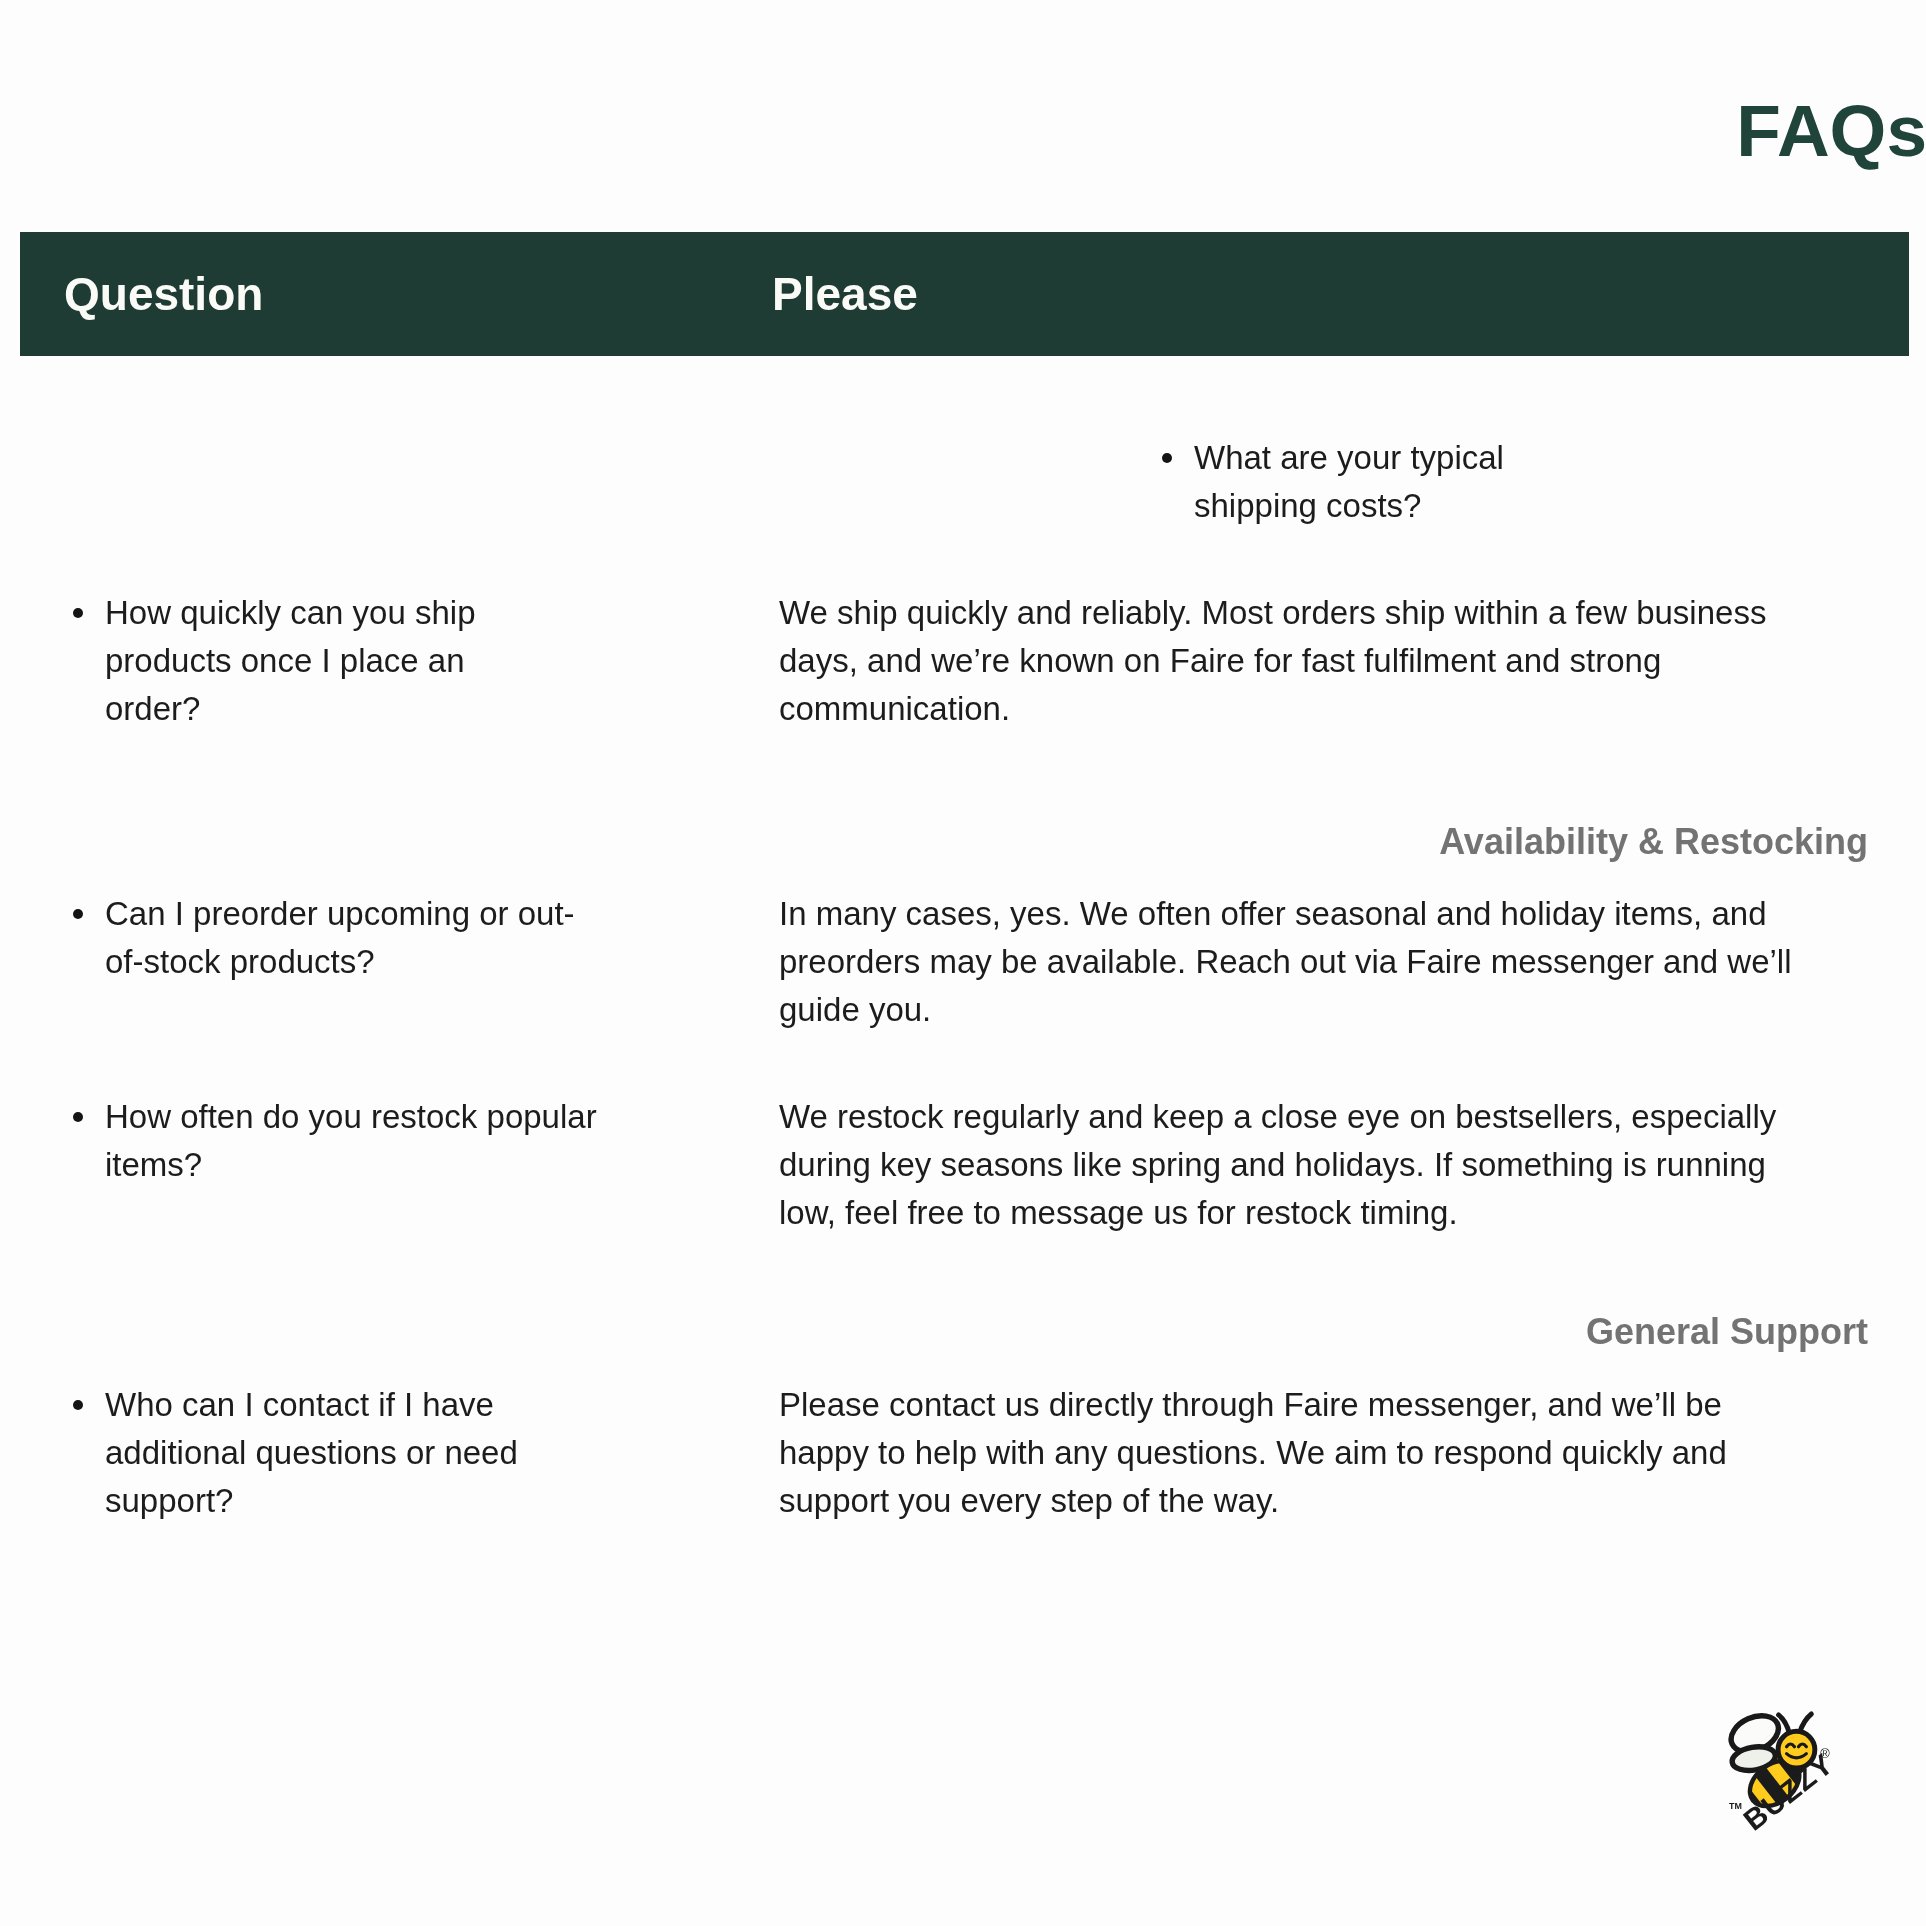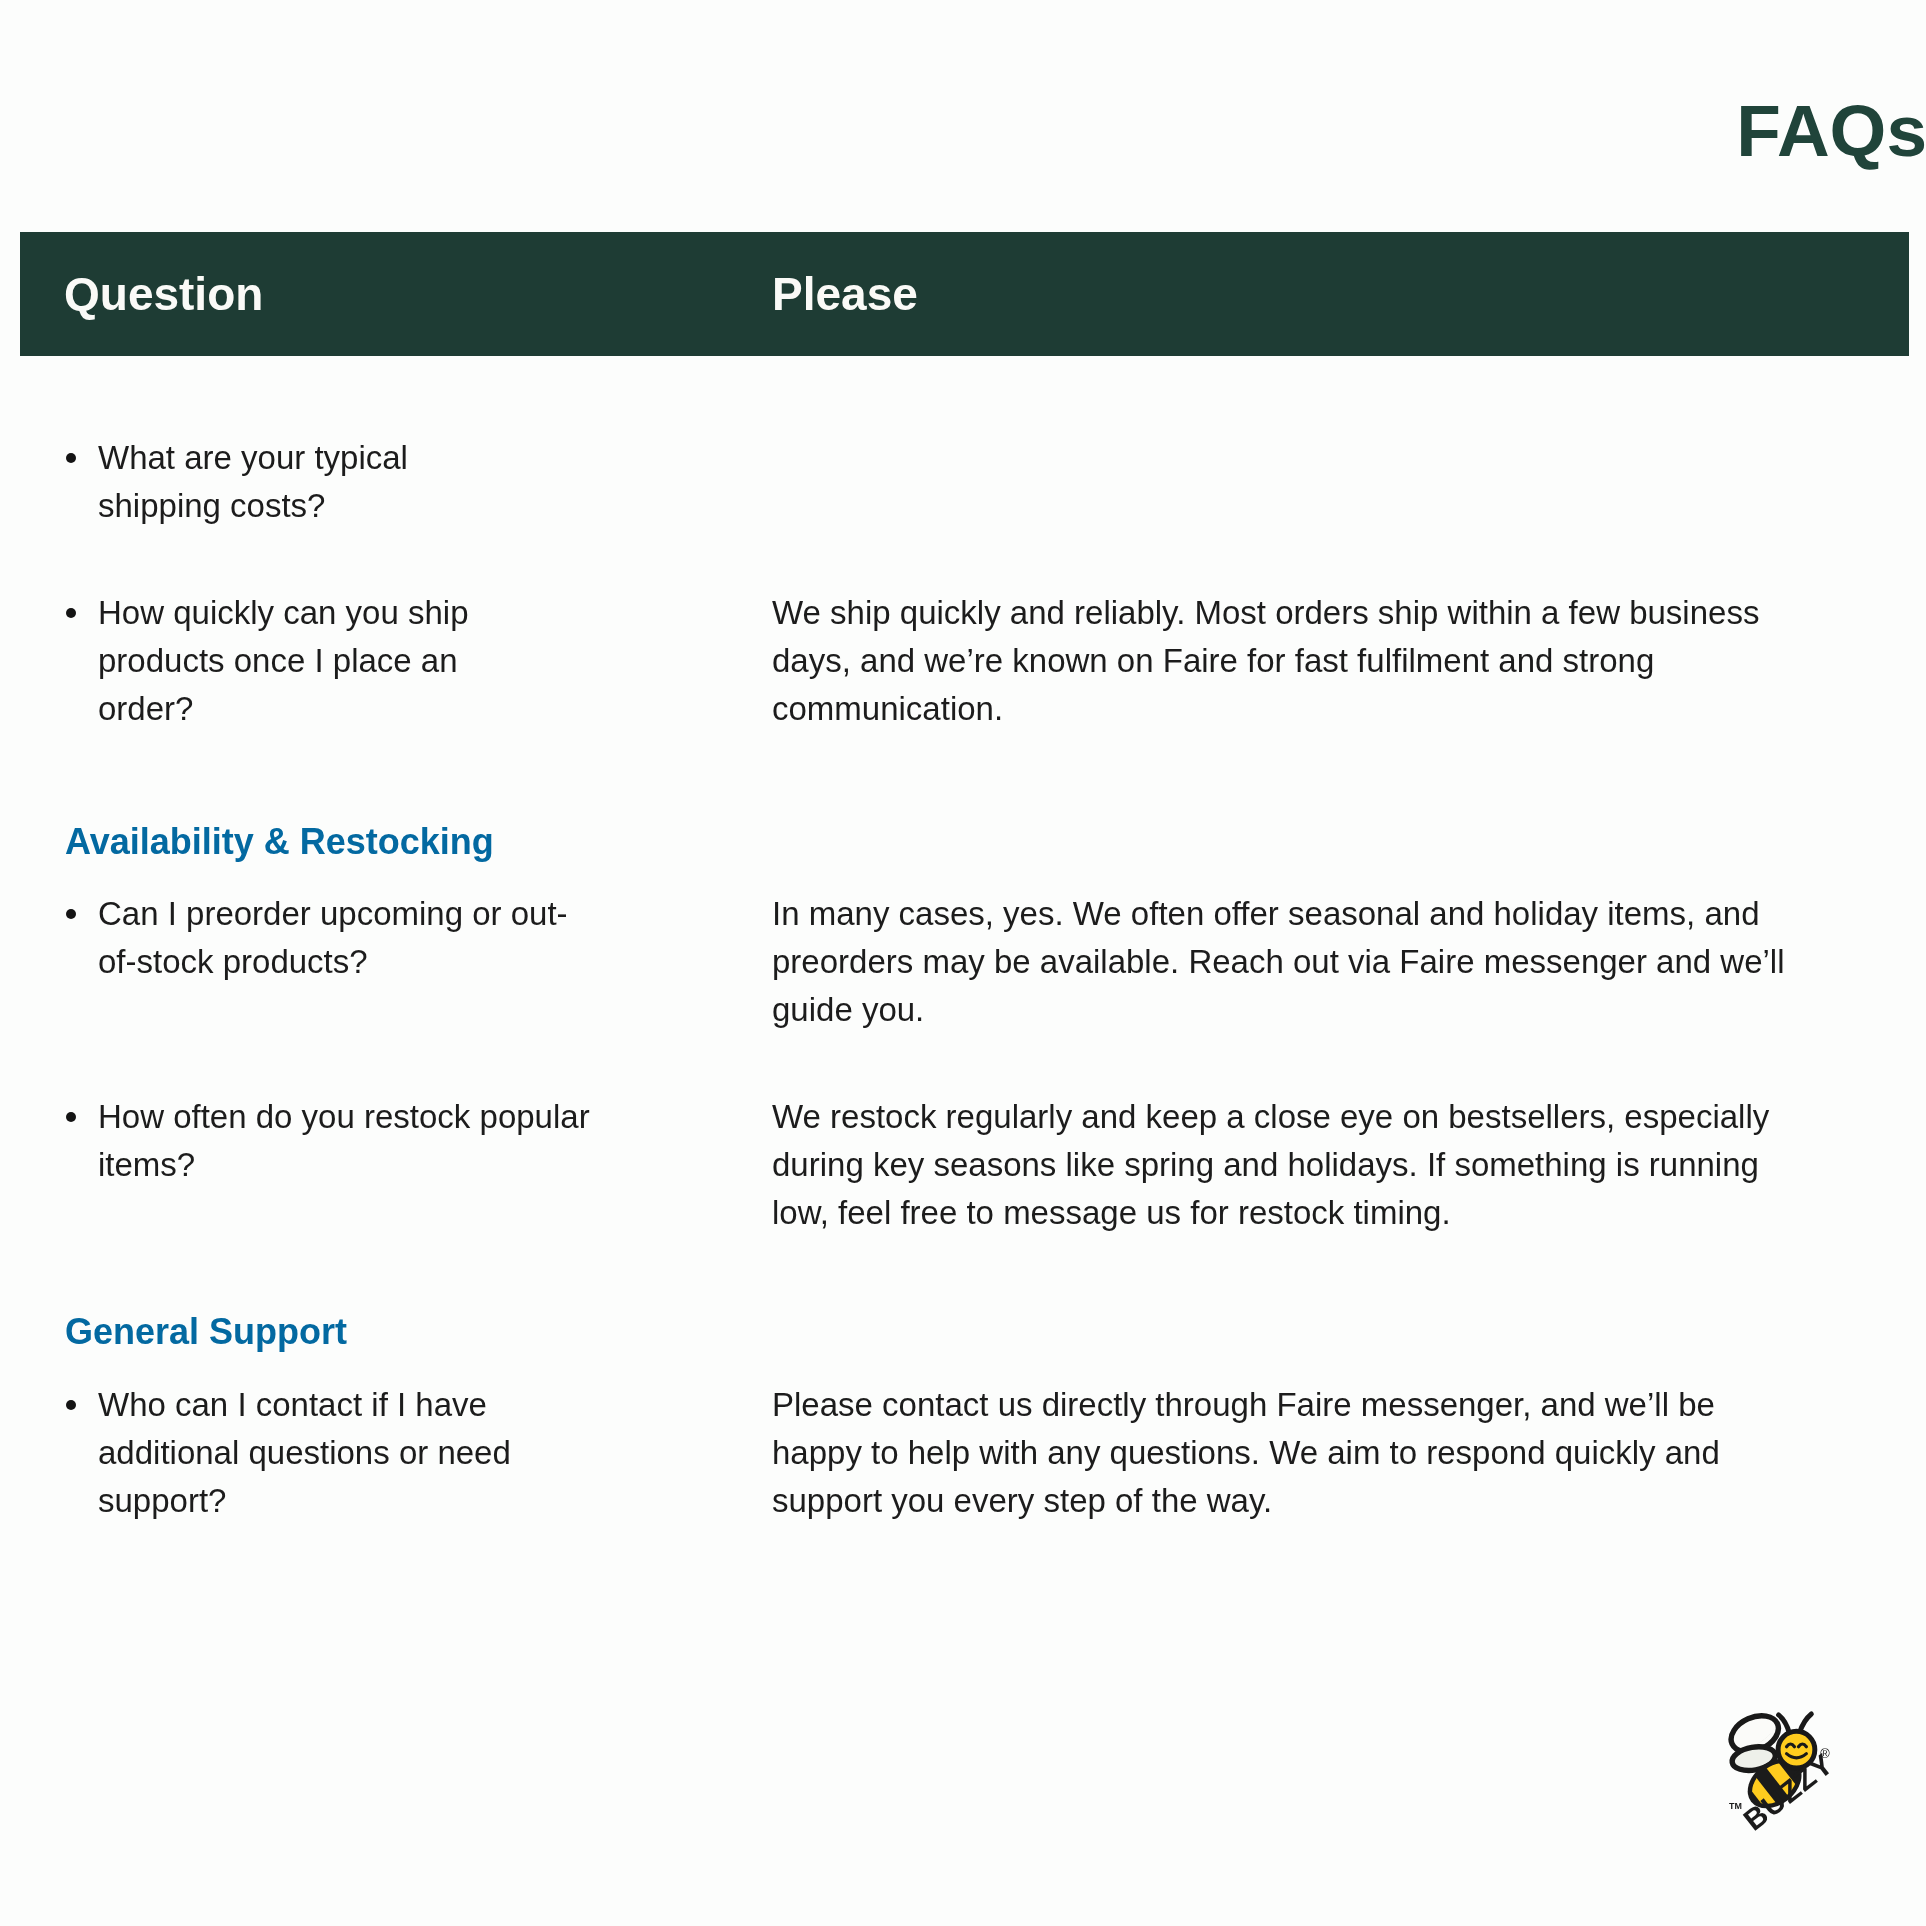--- a/index.html
+++ b/index.html
@@ -29,21 +29,21 @@
   .col-header {
     color:#fafaf7;
     font-size:46px;
     font-weight:700;
   }
   .col-header.q { margin-left:44px; }
   .col-header.a { position:absolute; left:752px; }
   .content {
     position:absolute;
     top:342px; left:63px; right:59px;
-    display:flex; flex-direction:column;
+    display:flex; flex-direction:column;align-items:flex-end;
   }
   .row { display:flex; margin-bottom:59px; }
   .row.first { margin-top:92px; }
   .qcol { flex:0 0 709px; box-sizing:border-box; padding-right:79px; }
   .q-item {
     position:relative;
     padding-left:35px;
     font-size:33px; line-height:48px;
     white-space:pre-line;
   }
@@ -53,21 +53,21 @@
     width:10px; height:10px; border-radius:50%;
     background:#141414;
   }
   .acol {
     width:1089px;
     font-size:33px; line-height:48px;
     white-space:pre-line;
   }
   .section-title {
     font-size:36px; line-height:44px; font-weight:700;
-    color:#0369a1;
+    color:#737373;
     margin:28px 0 26px 2px;
   }
   .section-title.second { margin:14px 0 27px 2px; }
   .logo {
     position:absolute;
     left:1721px; top:1706px;
     width:139px; height:139px;
   }
   .logo text { font-family:"Liberation Sans", sans-serif; }
 </style>

